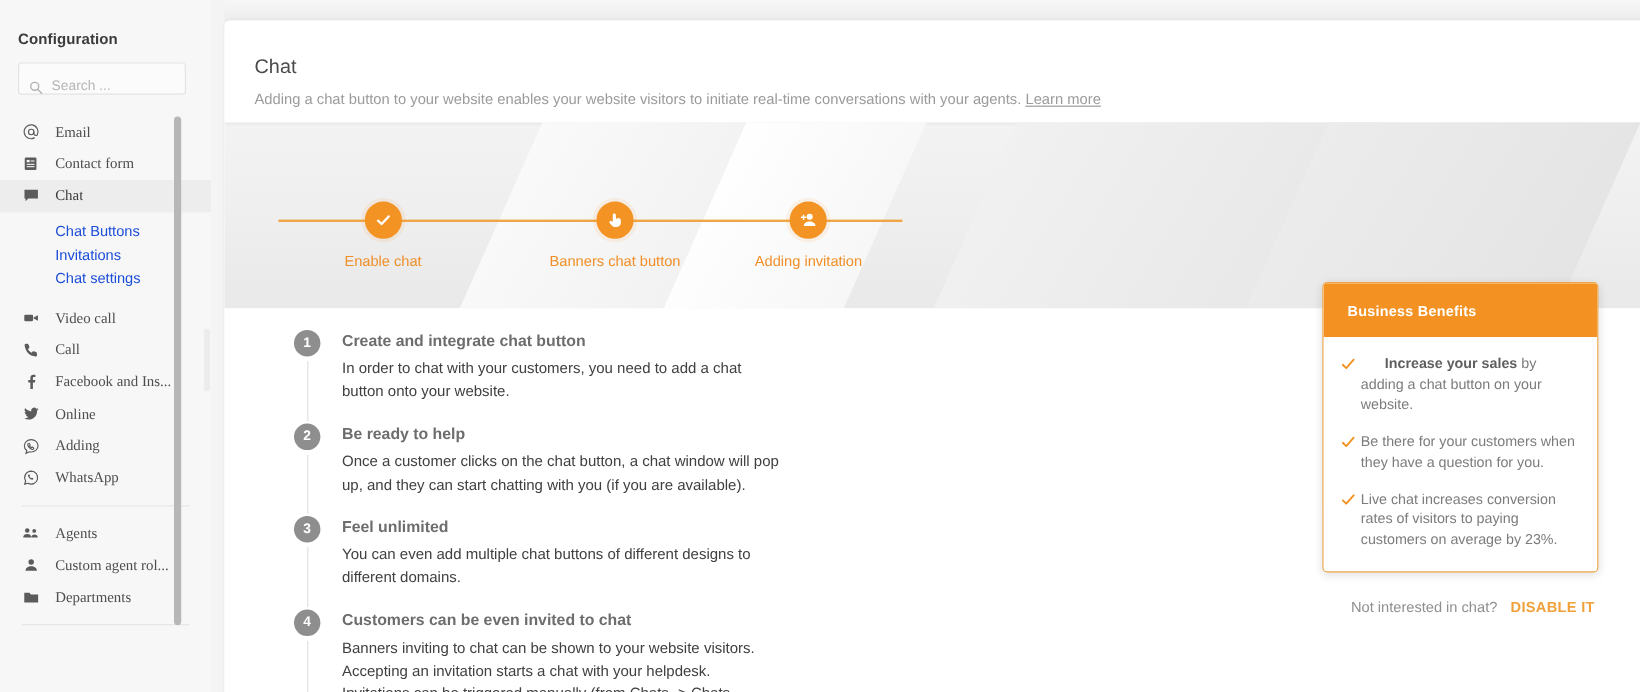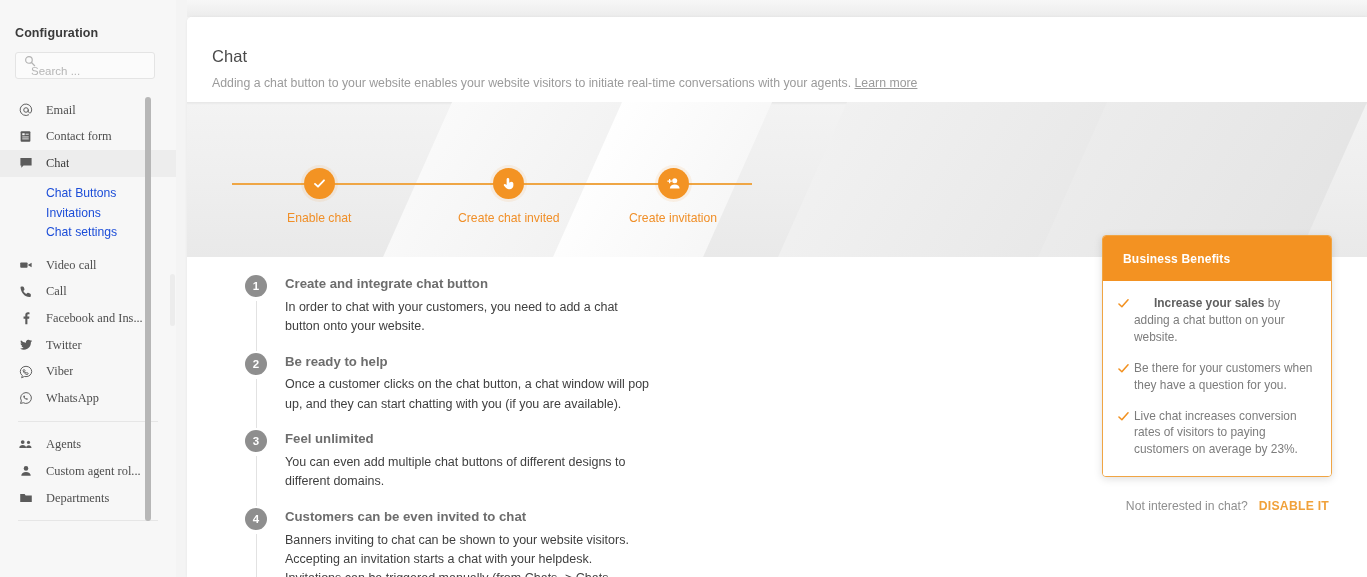--- a/index.html
+++ b/index.html
@@ -22,23 +22,22 @@
     position: absolute; left: 15px; top: 26px;
     font-size: 12.5px; font-weight: bold; color: #3b3b3b;
     letter-spacing: .1px;
   }
   .search-box {
     position: absolute; left: 15px; top: 52px;
     width: 140px; height: 27px;
     background: #fbfbfb;
     border: 1px solid #e4e4e4;
     border-radius: 3px;
-    display: flex; align-items: flex-start;
+    display: flex; align-items: flex-end;
     padding-left: 8px;
-    flex-direction: column;
   }
   .search-icon { width: 12px; height: 12px; flex: 0 0 auto; opacity: .55; }
   .search-placeholder {
     font-size: 11.5px; color: #b6b6b6; margin-left: 7px;
     white-space: nowrap;
   }
 
   .nav { position: absolute; left: 0; top: 97px; width: 176px; }
   .nav-item {
     position: relative;
@@ -331,31 +330,31 @@
       </span>
       <span class="nav-label">Facebook and Ins...</span>
     </div>
 
     <div class="nav-item">
       <span class="nav-ico">
         <svg viewBox="0 0 16 16" width="14" height="14">
           <path d="M15 3.3a5.6 5.6 0 0 1-1.6.5 2.9 2.9 0 0 0 1.2-1.6c-.6.3-1.2.6-1.8.7a2.8 2.8 0 0 0-4.8 2.6A8 8 0 0 1 2.2 2.6 2.8 2.8 0 0 0 3 6.3a2.8 2.8 0 0 1-1.3-.3 2.8 2.8 0 0 0 2.2 2.8 2.9 2.9 0 0 1-1.2 0 2.8 2.8 0 0 0 2.6 2 5.7 5.7 0 0 1-4.1 1.1 8 8 0 0 0 12.4-7.1A5.8 5.8 0 0 0 15 3.3z" fill="#5b5b5b"></path>
         </svg>
       </span>
-      <span class="nav-label">Twitter</span>
+      <span class="nav-label">Online</span>
     </div>
 
     <div class="nav-item">
       <span class="nav-ico">
         <svg viewBox="0 0 16 16" width="14" height="14" fill="none" stroke="#5b5b5b" stroke-width="1.1">
           <path d="M8 1.5c3.6 0 6.5 2.6 6.5 5.9 0 3.3-2.9 5.9-6.5 5.9-.6 0-1.2-.1-1.7-.2L3 14.6l.8-2.5A5.7 5.7 0 0 1 1.5 7.4c0-3.3 2.9-5.9 6.5-5.9z"></path>
           <path d="M5.6 5.2c.3-.1.6 0 .8.3l.5.9c.1.3 0 .6-.2.8l-.3.2c.3.8 1 1.5 1.8 1.8l.2-.3c.2-.2.5-.3.8-.2l.9.5c.3.2.4.5.3.8-.2.6-.8 1-1.4.9C7 10.4 5.2 8.6 4.7 6.4c-.1-.6.3-1.1.9-1.2z"></path>
         </svg>
       </span>
-      <span class="nav-label">Viber</span>
+      <span class="nav-label">Adding</span>
     </div>
 
     <div class="nav-item">
       <span class="nav-ico">
         <svg viewBox="0 0 16 16" width="14" height="14" fill="none" stroke="#5b5b5b" stroke-width="1.1">
           <path d="M8 1.8a6.2 6.2 0 0 0-5.3 9.4l-.9 3 3.1-.8A6.2 6.2 0 1 0 8 1.8z"></path>
           <path d="M5.8 5.1c.2-.1.5 0 .6.2l.5.9c.1.2 0 .5-.2.6l-.3.2c.3.8.9 1.4 1.7 1.7l.2-.3c.1-.2.4-.3.6-.2l.9.5c.2.1.3.4.2.6-.2.5-.7.8-1.2.7C6.9 9.7 5.3 8.1 4.9 6.3c-.1-.5.2-1 .7-1.2z" fill="#5b5b5b" stroke="none"></path>
         </svg>
       </span>
       <span class="nav-label">WhatsApp</span>
@@ -429,32 +428,32 @@
         </div>
         <div class="step-label">Enable chat</div>
       </div>
 
       <div class="step s2">
         <div class="step-circle">
           <svg viewBox="0 0 16 16" width="15" height="15">
             <path d="M7.4 2.1c.8 0 1.4.6 1.4 1.4v3.3h.6c.4-.5 1-.8 1.6-.8 1.2 0 2.2 1 2.2 2.2v2c0 2.2-1.8 3.9-3.9 3.9H8.1c-1 0-2-.4-2.7-1.2L3.2 10.4a1.2 1.2 0 0 1 1.6-1.7l1.2.8V3.5c0-.8.6-1.4 1.4-1.4z" fill="#fff"></path>
           </svg>
         </div>
-        <div class="step-label">Create chat invited</div>
+        <div class="step-label">Banners chat button</div>
       </div>
 
       <div class="step s3">
         <div class="step-circle">
           <svg viewBox="0 0 16 16" width="15" height="15">
             <circle cx="9.3" cy="5" r="2.7" fill="#fff"></circle>
             <path d="M4.1 13.2c0-2.7 2.3-4.1 5.2-4.1s5.2 1.4 5.2 4.1z" fill="#fff"></path>
             <path d="M3.2 3.1h1.3v1.7h1.7v1.3H4.5v1.7H3.2V6.1H1.5V4.8h1.7z" fill="#fff"></path>
           </svg>
         </div>
-        <div class="step-label">Create invitation</div>
+        <div class="step-label">Adding invitation</div>
       </div>
     </div>
   </section>
 
   <section class="body-area">
 
     <div class="steps-list">
 
       <div class="lstep">
         <div class="lnum">1</div>

